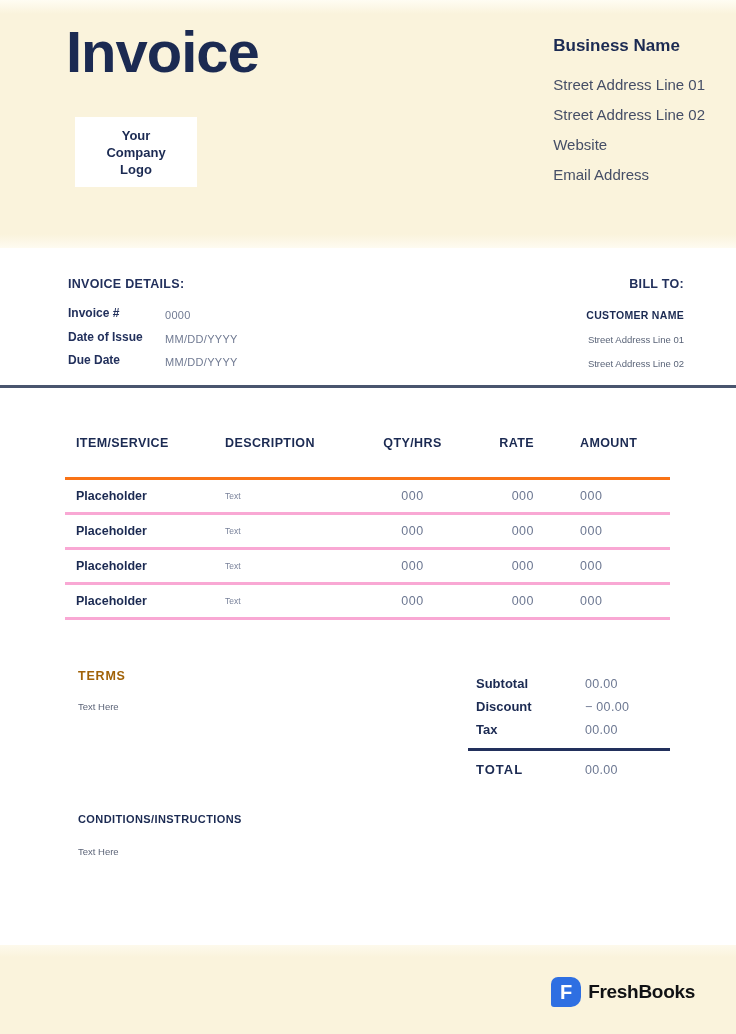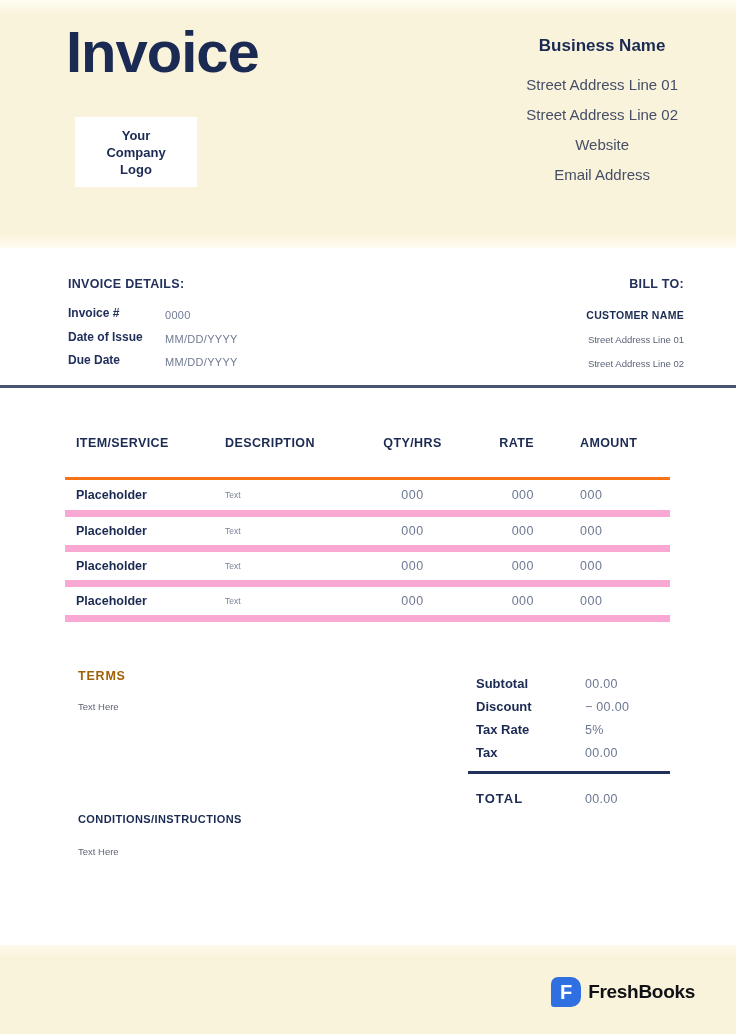--- a/index.html
+++ b/index.html
@@ -15,21 +15,21 @@
   .invoice-title {
     position:absolute; left:66px; top:18px;
     font-size:58px; font-weight:700; letter-spacing:-1px; color:#1b2a52;
   }
   .logo-box {
     position:absolute; left:75px; top:117px; width:122px; height:70px;
     background:#ffffff; display:flex; align-items:center; justify-content:center;
     text-align:center; padding:16px;
   }
   .logo-box span { font-size:13px; font-weight:700; color:#1b2a52; line-height:17px; }
-  .biz-block { position:absolute; top:36px; right:58px; text-align:center; }
+  .biz-block { position:absolute; top:36px; right:31px; text-align:left; }
   .biz-name { font-size:17px; font-weight:700; color:#1b2a52; margin-bottom:14px; }
   .biz-line { font-size:15px; color:#454e66; line-height:30px; }
 
   
   .inv-details { position:absolute; left:68px; top:277px; }
   .section-heading { font-size:12.5px; font-weight:700; color:#22305c; letter-spacing:0.3px; }
   .detail-row { position:relative; height:23.5px; margin-top:0; }
   .detail-rows { margin-top:13px; }
   .detail-label { position:absolute; left:0; top:2px; font-size:12px; font-weight:700; color:#22305c; }
   .detail-value { position:absolute; left:97px; top:5px; font-size:11px; color:#707a92; letter-spacing:0.3px; }
@@ -43,41 +43,41 @@
   
   .items-table { position:absolute; left:65px; top:436px; width:605px; border-collapse:collapse; table-layout:fixed; }
   .items-table col.c1{width:160px;} .items-table col.c2{width:150px;}
   .items-table col.c3{width:75px;}  .items-table col.c4{width:90px;}
   .items-table col.c5{width:130px;}
   .items-table th {
     font-size:12.5px; font-weight:700; color:#1b2a52; letter-spacing:0.4px;
     padding-bottom:26px; vertical-align:top; line-height:15px;
   }
   .items-table thead tr { border-bottom:3px solid #f97316; }
-  .items-table tbody tr { border-bottom:7px solid #f9a8d4; }
+  .items-table tbody tr { border-bottom:3px solid #f9a8d4; }
   .items-table td { height:35px; vertical-align:middle; }
   .th-item, .td-item { text-align:left; padding-left:11px; }
   .th-desc, .td-desc { text-align:left; }
   .th-qty,  .td-qty  { text-align:center; }
   .th-rate, .td-rate { text-align:right; padding-right:6px; }
   .th-amt,  .td-amt  { text-align:left; padding-left:40px; }
   .td-item { font-size:12.5px; font-weight:700; color:#1b2a52; }
   .td-desc { font-size:8.5px; color:#79829a; }
   .td-num  { font-size:12.5px; color:#6d7892; letter-spacing:0.5px; }
 
   
   .terms-heading { position:absolute; left:78px; top:669px; font-size:12.5px; font-weight:700; color:#a16207; letter-spacing:0.8px; }
   .terms-text    { position:absolute; left:78px; top:701px; font-size:9.5px; color:#5c6478; }
 
   .totals-block { position:absolute; left:468px; top:673px; width:202px; }
   .totals-row { position:relative; height:23px; }
   .t-label { position:absolute; left:8px; top:3px; font-size:13px; font-weight:700; color:#1b2a52; }
   .t-value { position:absolute; left:117px; top:4px; font-size:12.5px; color:#6d7892; letter-spacing:0.3px; }
   .totals-line { width:202px; height:3px; background:#22305c; margin-top:6px; }
-  .total-row { position:relative; height:23px; margin-top:14px; }
+  .total-row { position:relative; height:23px; margin-top:8px; }
   .total-label { position:absolute; left:8px; top:3px; font-size:13px; font-weight:700; color:#1b2a52; letter-spacing:1px; }
   .total-value { position:absolute; left:117px; top:4px; font-size:12.5px; color:#6d7892; letter-spacing:0.3px; }
 
   .conditions-heading { position:absolute; left:78px; top:813px; font-size:11px; font-weight:700; color:#1b2a52; letter-spacing:0.4px; }
   .conditions-text    { position:absolute; left:78px; top:846px; font-size:9.5px; color:#5c6478; }
 
   
   .footer-band {
     position:absolute; left:0; top:945px; width:736px; height:89px;
     background:linear-gradient(180deg, #fdf9ec 0px, #faf3dc 12px, #faf3dc 89px);
@@ -192,24 +192,20 @@
   <div class="totals-block">
     <div class="totals-row">
       <span class="t-label">Subtotal</span>
       <span class="t-value">00.00</span>
     </div>
     <div class="totals-row">
       <span class="t-label">Discount</span>
       <span class="t-value">− 00.00</span>
     </div>
     <div class="totals-row">
-      <span class="t-label">Tax Rate</span>
-      <span class="t-value">5%</span>
-    </div>
-    <div class="totals-row">
       <span class="t-label">Tax</span>
       <span class="t-value">00.00</span>
     </div>
     <div class="totals-line"></div>
     <div class="total-row">
       <span class="total-label">TOTAL</span>
       <span class="total-value">00.00</span>
     </div>
   </div>
 

